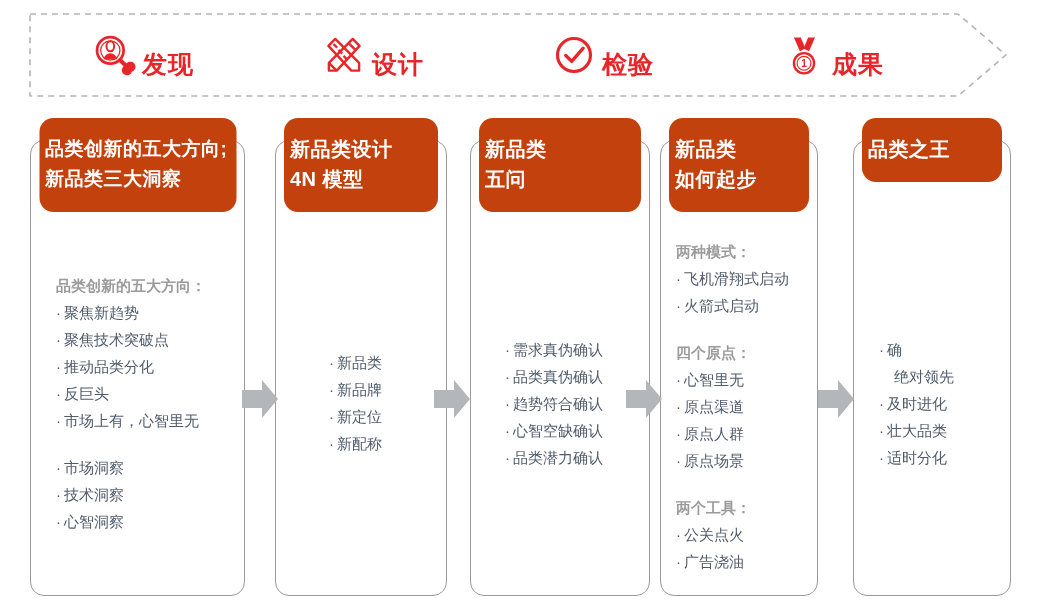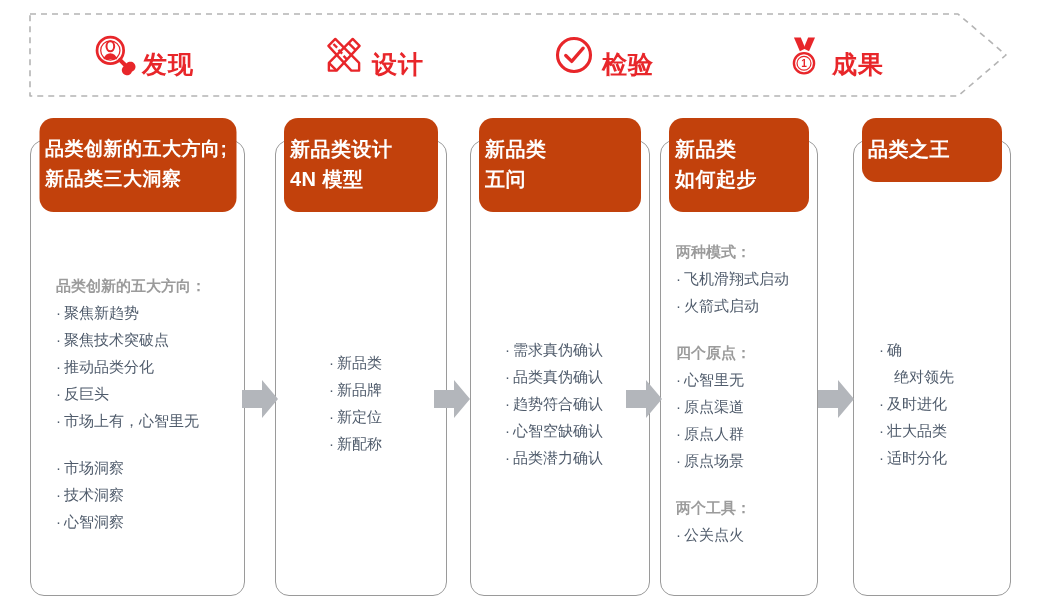--- a/index.html
+++ b/index.html
@@ -294,20 +294,21 @@
       <div class="group">
         <div class="group-title">四个原点：</div>
         <div class="item"><span class="dot">·</span><span>心智里无</span></div>
         <div class="item"><span class="dot">·</span><span>原点渠道</span></div>
         <div class="item"><span class="dot">·</span><span>原点人群</span></div>
         <div class="item"><span class="dot">·</span><span>原点场景</span></div>
       </div>
       <div class="group">
         <div class="group-title">两个工具：</div>
         <div class="item"><span class="dot">·</span><span>公关点火</span></div>
+        <div class="item"><span class="dot">·</span><span>广告浇油</span></div>
       </div>
     </div>
   </div>
 
   <div class="card-wrap w5">
     <div class="card-body"></div>
     <div class="card-head">
       <div>品类之王</div>
     </div>
     <div class="card-content">

